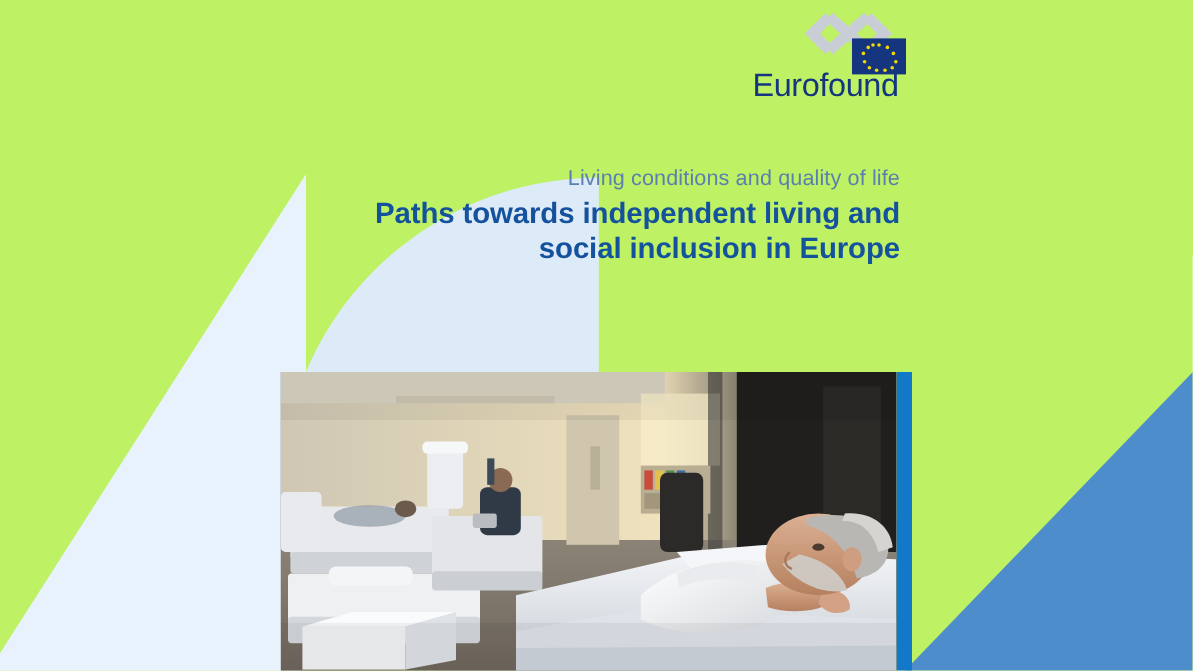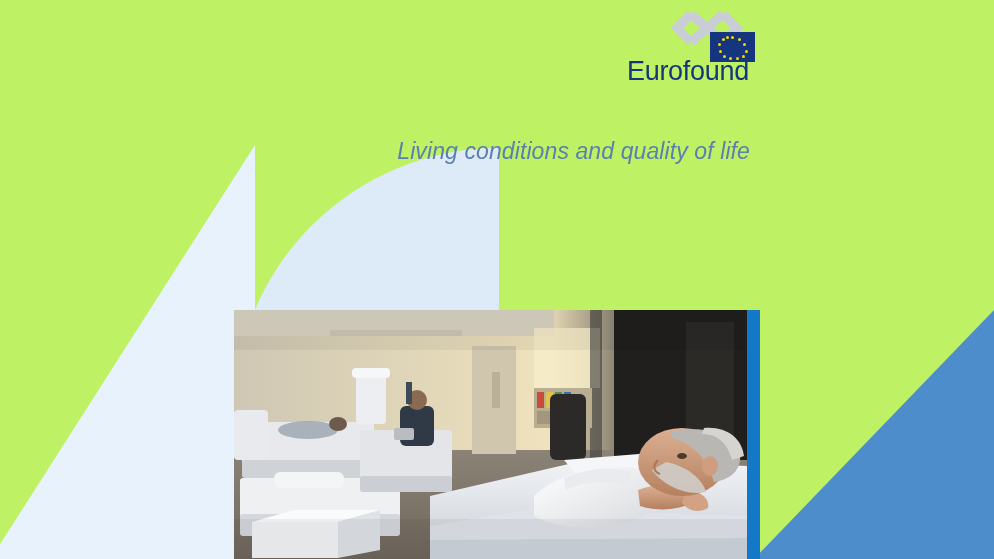--- a/index.html
+++ b/index.html
@@ -120,26 +120,25 @@
 
   
   .titles {
     position: absolute;
     left: 250px;
     top: 138px;
     width: 500px;
     text-align: right;
   }
   .series {
-    font-size: 23px;
+    font-size: 18px;
     color: #5b7fae;
     letter-spacing: 0.1px;
     margin-bottom: 6px;
     font-family: "Liberation Sans", sans-serif;
-    font-style: italic;
   }
   .maintitle {
     font-size: 24.5px;
     font-weight: bold;
     color: #15529e;
     line-height: 1.17;
     letter-spacing: -0.1px;
   }
 
   
@@ -192,20 +191,24 @@
         <span class="star" style="left:8px;top:11px"></span>
         <span class="star" style="left:12px;top:6px"></span>
         <span class="star" style="left:16px;top:4px"></span>
       </div>
     </div>
     <div class="logo-word">Eurofound</div>
   </div>
 
   <div class="titles">
     <div class="series">Living conditions and quality of life</div>
+    <div class="maintitle">
+      <div>Paths towards independent living and</div>
+      <div>social inclusion in Europe</div>
+    </div>
   </div>
 
   <div class="photo">
     <svg width="513" height="249" viewBox="0 0 513 249" xmlns="http://www.w3.org/2000/svg">
       <defs>
         <linearGradient id="wallg" x1="0" y1="0" x2="1" y2="0">
           <stop offset="0" stop-color="#cfc7b4"></stop>
           <stop offset="0.42" stop-color="#e4d9b9"></stop>
           <stop offset="0.62" stop-color="#f0e2bd"></stop>
           <stop offset="0.8" stop-color="#5d5a52"></stop>

